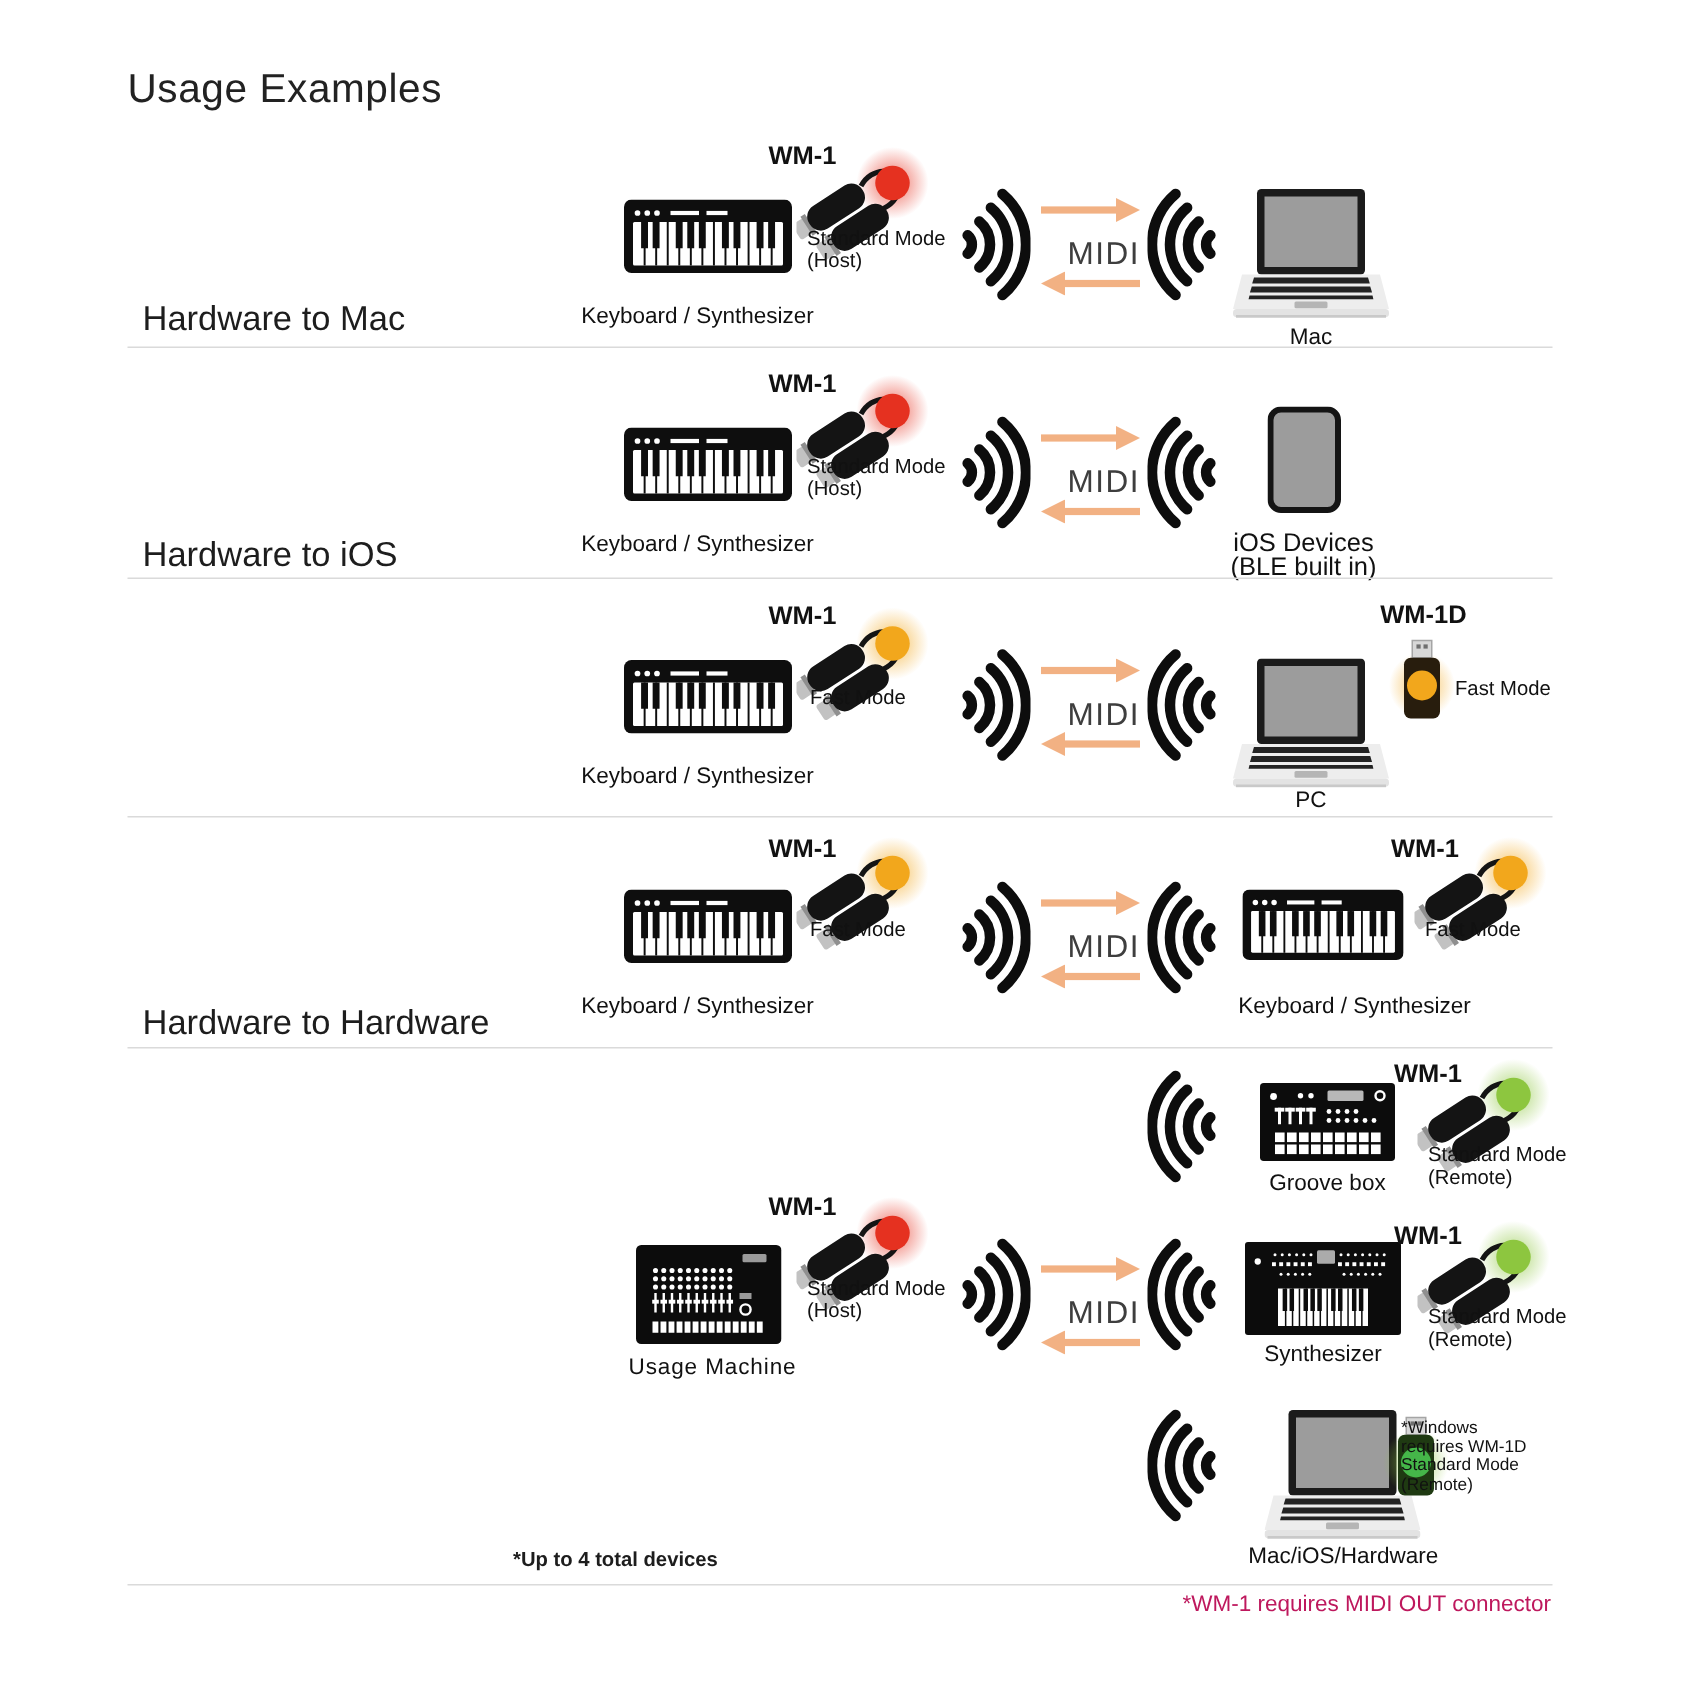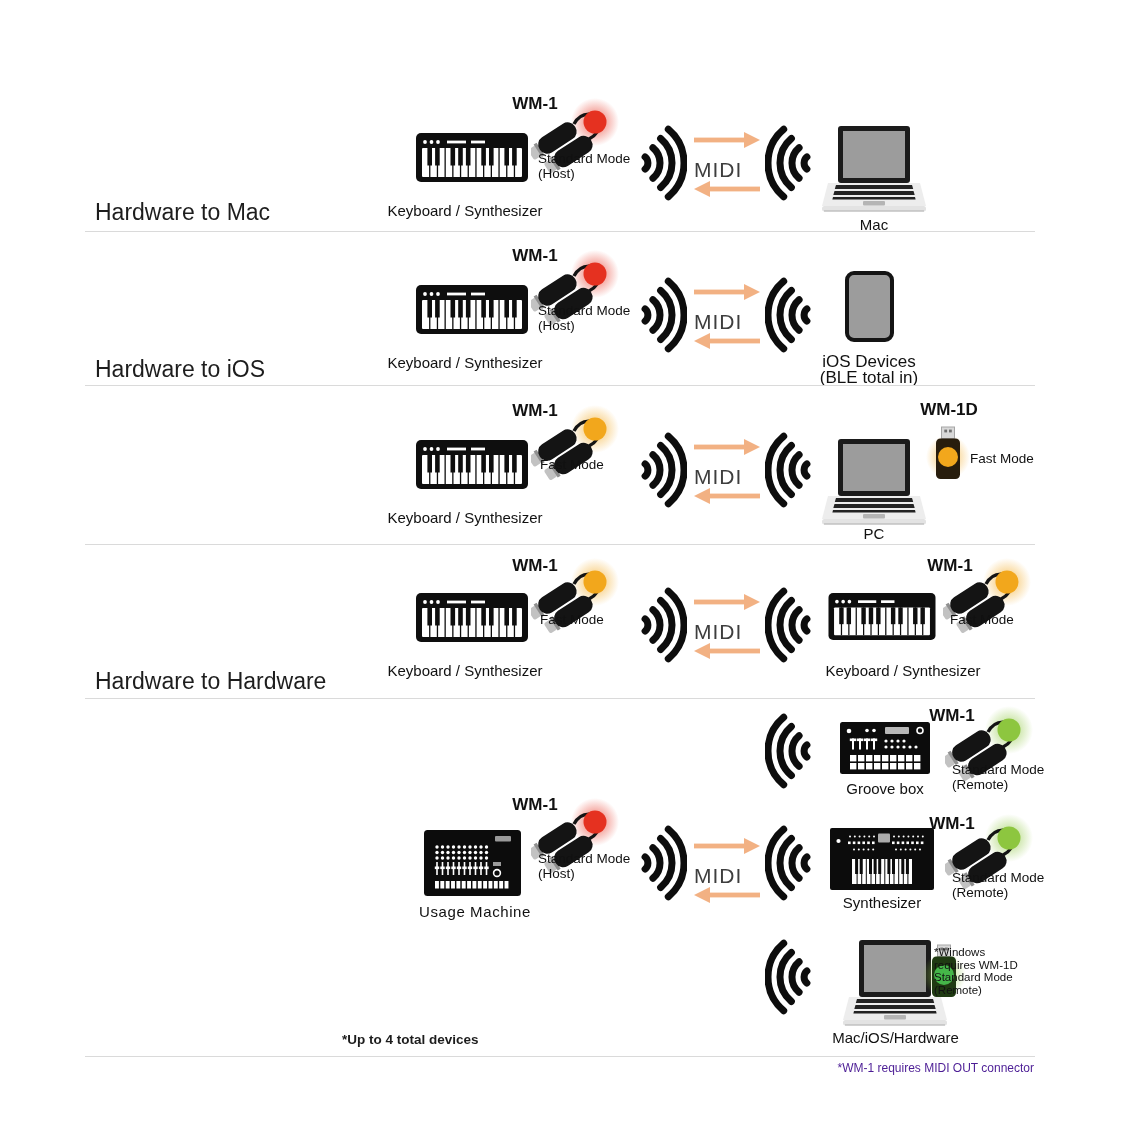--- a/index.html
+++ b/index.html
@@ -8,24 +8,24 @@
   .abs{position:absolute;}
   svg{overflow:visible;display:block;}
   .flip{transform:scaleX(-1);}
   .title{font-size:27px;letter-spacing:.4px;color:#222;}
   .sec-label{font-size:23px;color:#1d1d1d;white-space:nowrap;}
   .divider{position:absolute;left:85px;width:950px;height:1px;background:#dadada;}
   .wm1{font-weight:bold;font-size:17px;text-align:center;color:#111;white-space:nowrap;}
   .mode{font-size:13.5px;line-height:15px;color:#111;white-space:nowrap;}
   .dev{font-size:15px;color:#111;text-align:center;white-space:nowrap;}
   .dev2{font-size:17px;line-height:15.5px;color:#111;text-align:center;white-space:nowrap;}
-  .midi-txt{font-size:21px;color:#3e3e3e;letter-spacing:1px;text-align:left;}
+  .midi-txt{font-size:21px;color:#3e3e3e;letter-spacing:1px;text-align:right;}
   .note-sm{font-size:13.5px;font-weight:bold;color:#1d1d1d;white-space:nowrap;margin-left:12px;}
   .win-note{font-size:11.5px;line-height:12.5px;color:#111;white-space:nowrap;}
-  .footer{font-size:12px;color:#4c1d95;white-space:nowrap;}
+  .footer{font-size:15px;color:#be185d;white-space:nowrap;}
 </style>
 </head>
 <body>
 
 <div class="canvas">
 
   <svg width="0" height="0" style="position:absolute">
     <defs>
       <radialGradient id="glow-red">
         <stop offset="0" stop-color="rgba(230,49,32,0.9)"></stop>
@@ -307,20 +307,21 @@
             <rect x="69.85" y="51" width="3.9" height="7.5"></rect>
             <rect x="75.2" y="51" width="3.9" height="7.5"></rect>
             <rect x="80.55" y="51" width="3.9" height="7.5"></rect>
         </g>
         <rect x="69" y="32" width="8" height="4" fill="#9a9a9a"></rect>
         <circle cx="73" cy="43" r="3.4" fill="none" stroke="#fff" stroke-width="1.6"></circle>
       </symbol>
     </defs>
   </svg>
 
+  <div class="abs title" style="left:85px;top:44px">Usage Examples</div>
 
   <div class="abs wm1" style="left:505px;top:94px;width:60px">WM-1</div>
   <svg class="abs" style="left:416px;top:133px" width="112" height="49" viewBox="0 0 112 49">
       <use href="#sym-keyboard"></use>
     </svg>
   <svg class="abs" style="left:531px;top:108px" width="78" height="72" viewBox="0 0 78 72">
     <circle cx="64" cy="14" r="24" fill="url(#glow-red)"></circle>
     <use href="#sym-adapter"></use>
     <circle cx="64" cy="14" r="11.5" fill="#e53120"></circle>
   </svg>
@@ -370,21 +371,21 @@
     <svg class="flip" style="position:absolute;left:0;top:53px" width="66" height="16" viewBox="0 0 66 16">
         <use href="#sym-arrow"></use>
       </svg>
   </div>
   <svg class="abs flip" style="left:765px;top:276px" width="47" height="78" viewBox="0 0 47 78">
       <use href="#sym-wireless"></use>
     </svg>
   <svg class="abs" style="left:845px;top:271px" width="49" height="71" viewBox="0 0 49 71">
       <use href="#sym-tablet"></use>
     </svg>
-  <div class="abs dev2" style="left:809px;top:354px;width:120px"><span>iOS Devices</span><br><span>(BLE total in)</span></div>
+  <div class="abs dev2" style="left:809px;top:354px;width:120px"><span>iOS Devices</span><br><span>(BLE built in)</span></div>
   <div class="abs sec-label" style="left:95px;top:356px">Hardware to iOS</div>
   <div class="divider" style="top:385px"></div>
 
   <div class="abs wm1" style="left:505px;top:401px;width:60px">WM-1</div>
   <svg class="abs" style="left:416px;top:440px" width="112" height="49" viewBox="0 0 112 49">
       <use href="#sym-keyboard"></use>
     </svg>
   <svg class="abs" style="left:531px;top:415px" width="78" height="72" viewBox="0 0 78 72">
     <circle cx="64" cy="14" r="24" fill="url(#glow-yellow)"></circle>
     <use href="#sym-adapter"></use>

